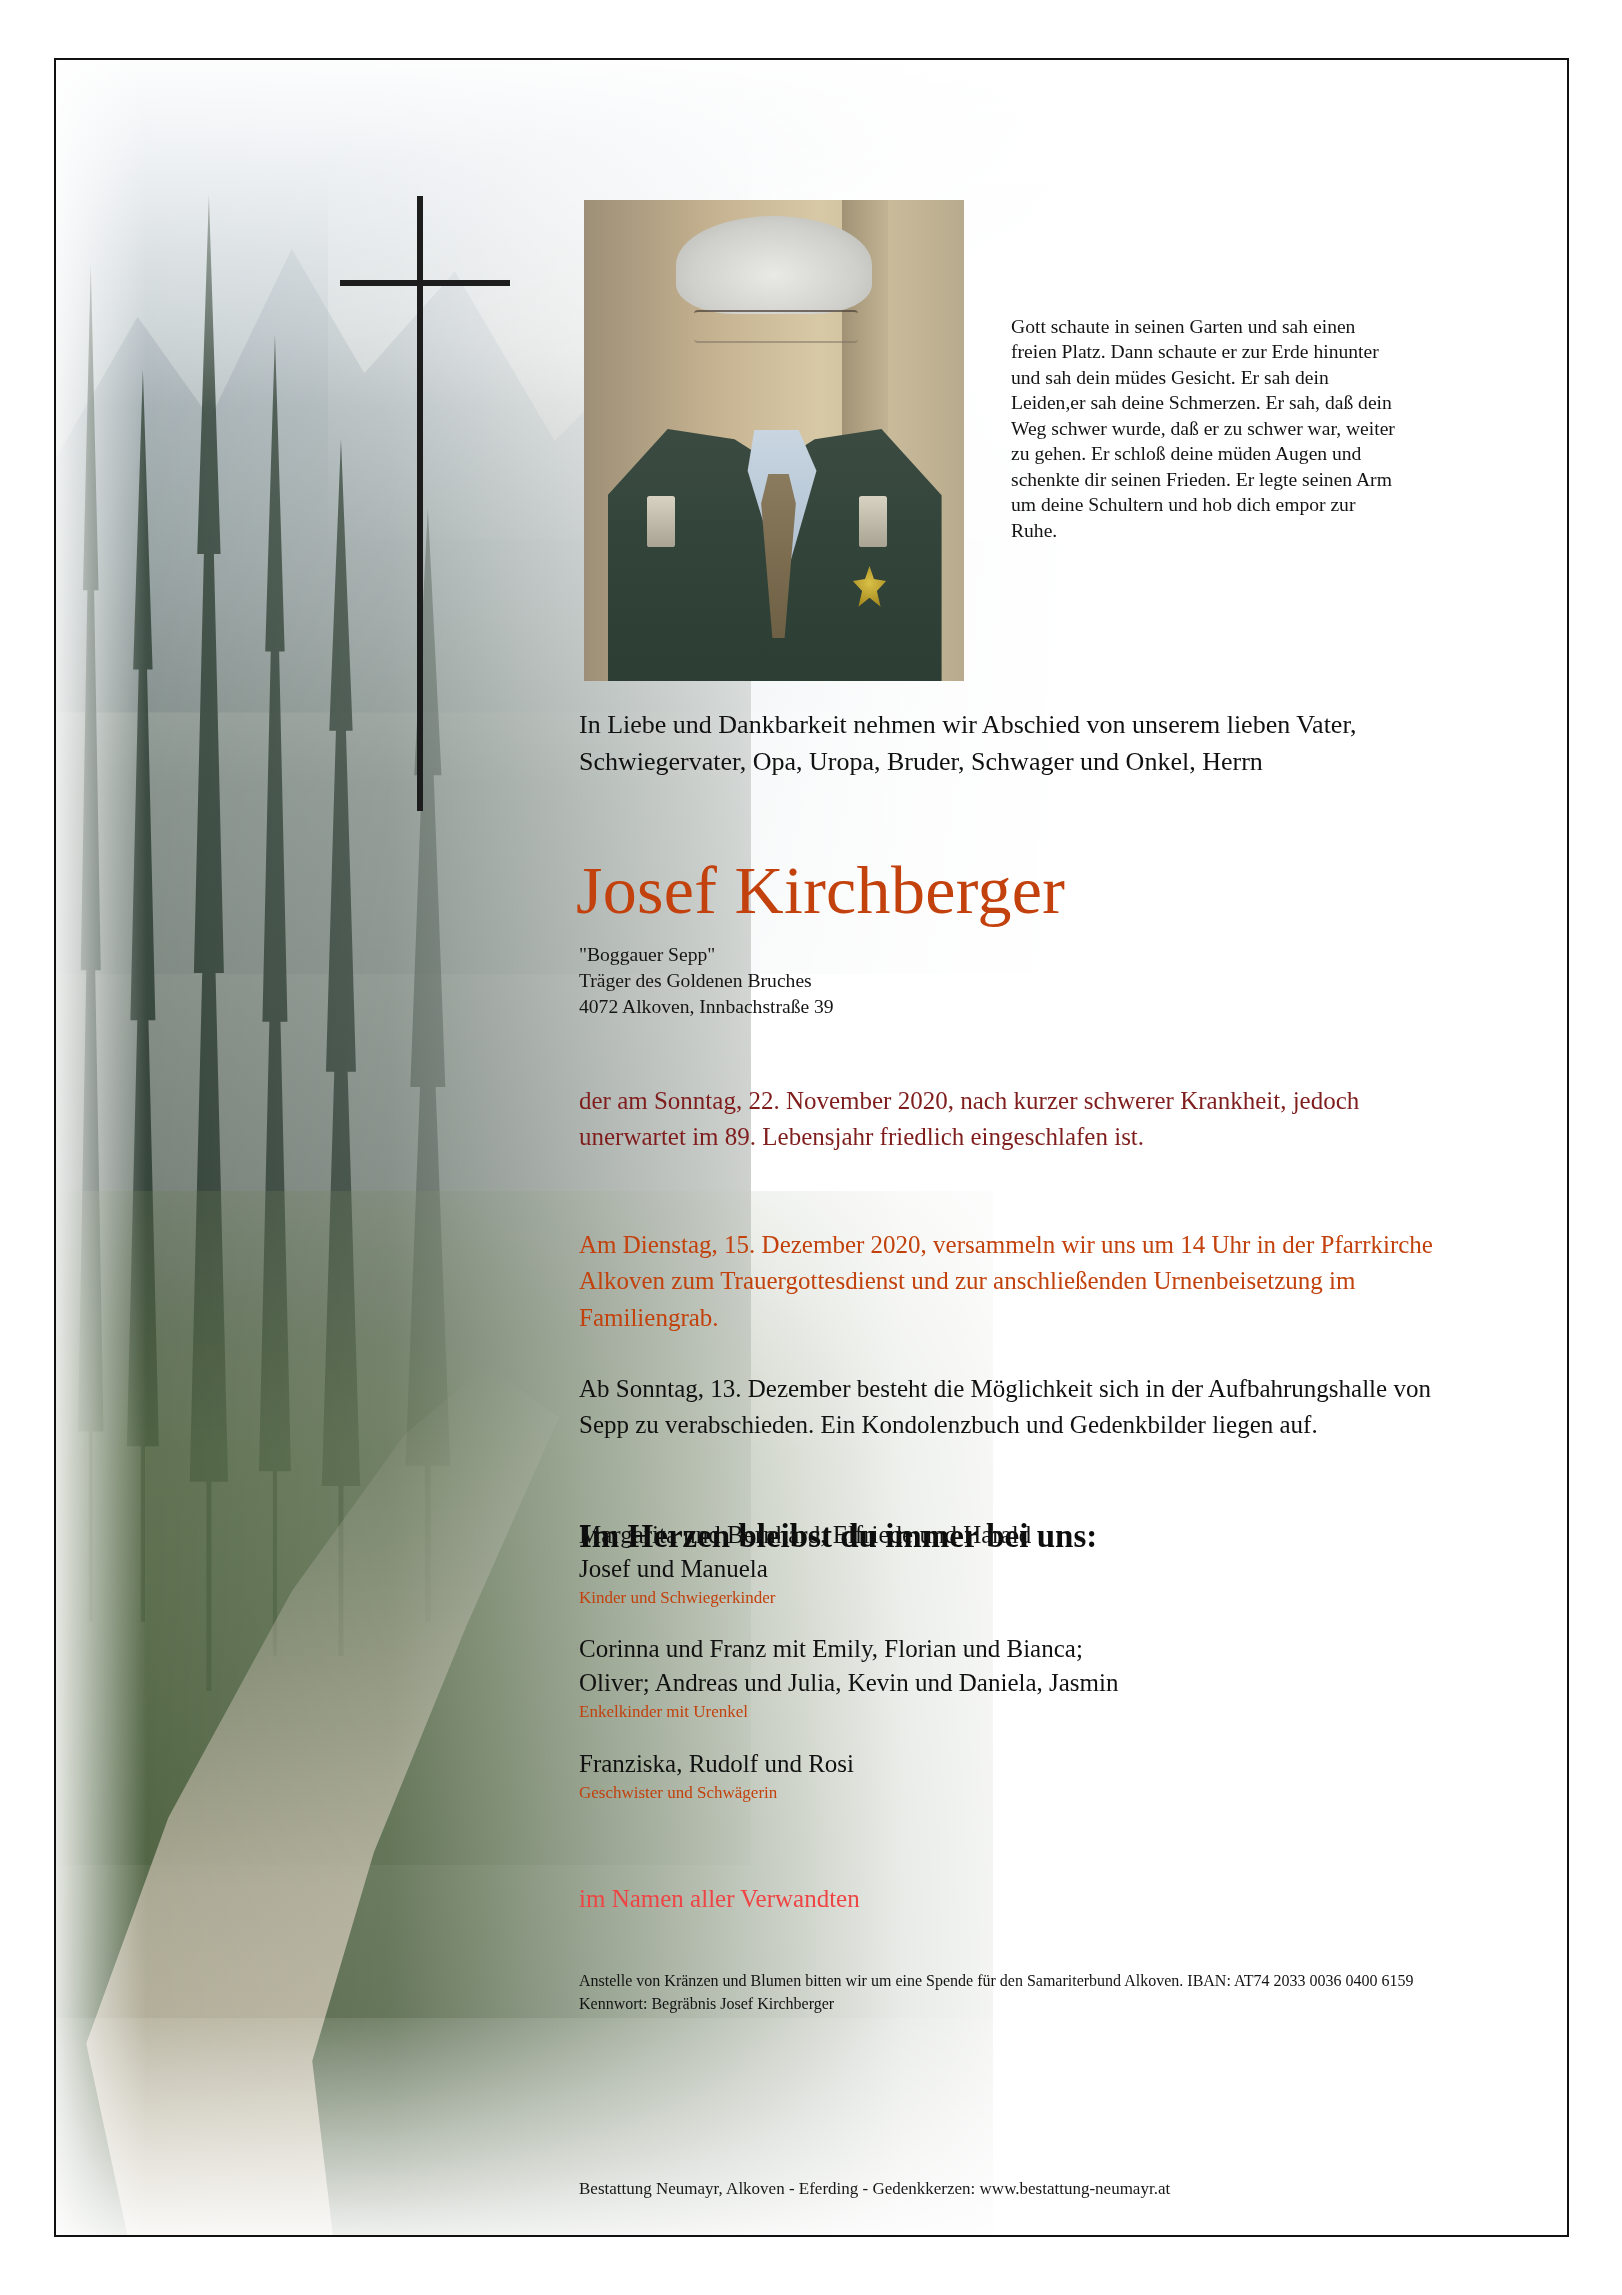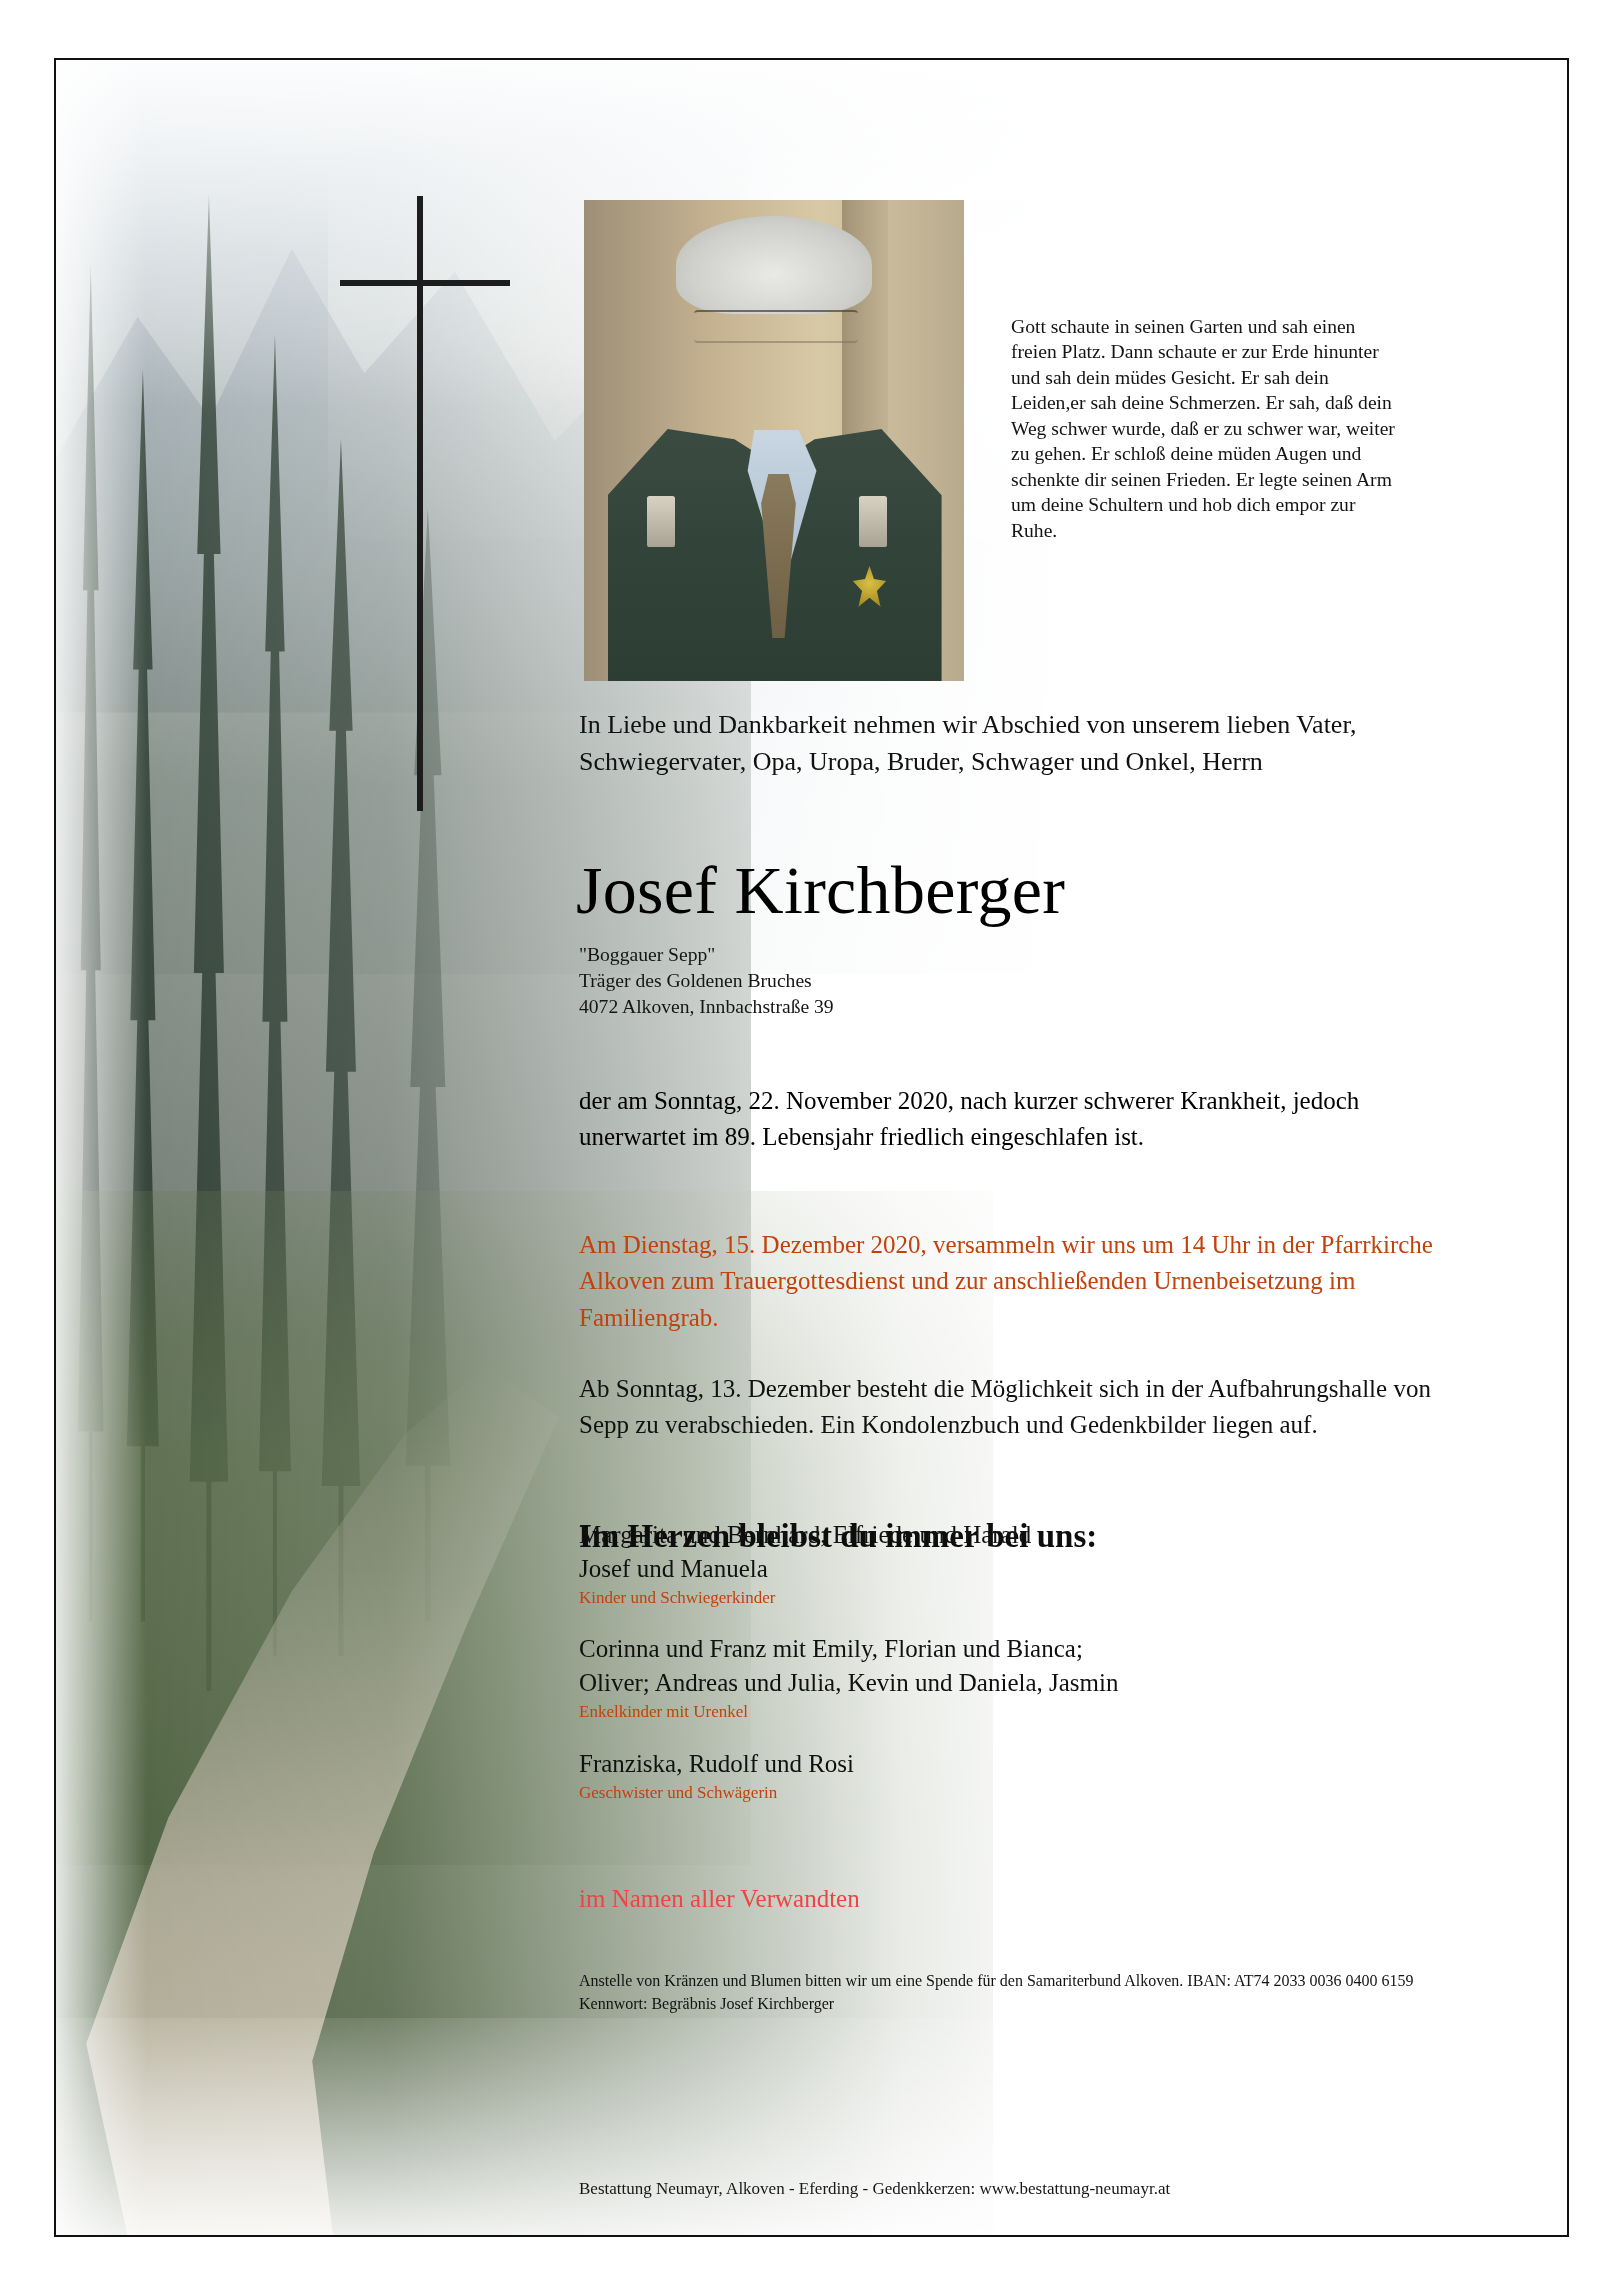--- a/index.html
+++ b/index.html
@@ -259,40 +259,40 @@
     line-height: 1.42;
     color: #111111;
   }
   .name {
     position: absolute;
     left: 576px;
     top: 851px;
     width: 916px;
     font-size: 68px;
     letter-spacing: 0.3px;
-    color: #000000;
+    color: #c2410c;
     font-family: "Liberation Serif", serif;
   }
   .nickname {
     position: absolute;
     left: 579px;
     top: 942px;
     width: 851px;
     font-size: 19.6px;
     line-height: 1.32;
     color: #151515;
   }
   .death-info {
     position: absolute;
     left: 579px;
     top: 1083px;
     width: 877px;
     font-size: 25px;
     line-height: 1.45;
-    color: #000000;
+    color: #7f1d1d;
   }
   .service-info {
     position: absolute;
     left: 579px;
     top: 1227px;
     width: 890px;
     font-size: 25px;
     line-height: 1.45;
     color: #c2410c;
   }

